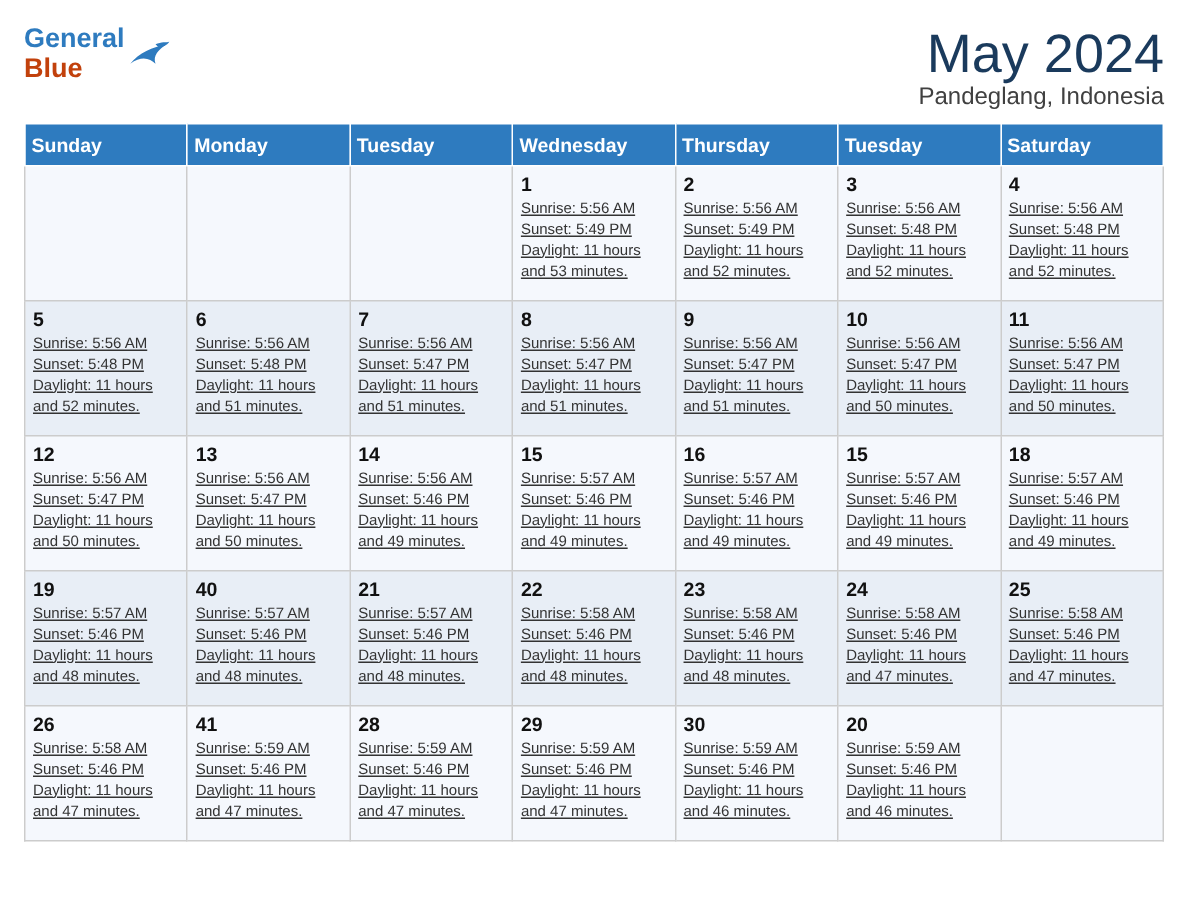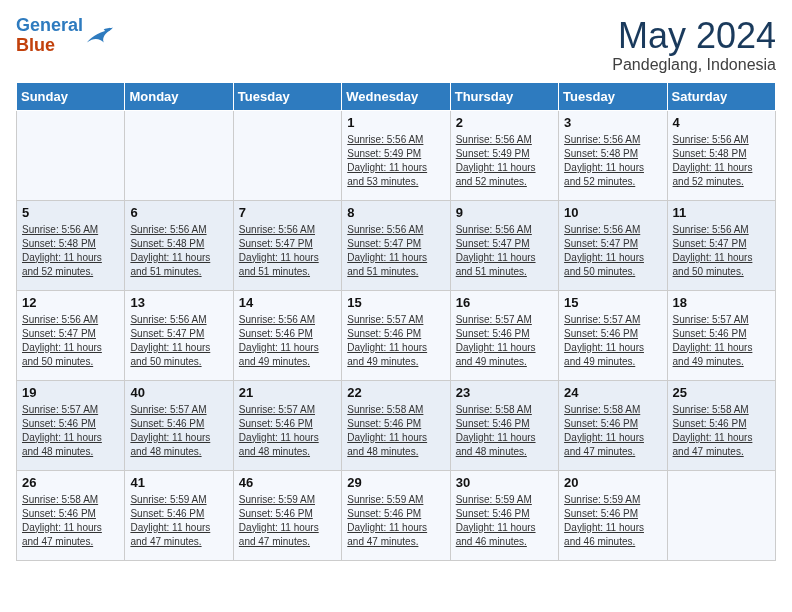--- a/index.html
+++ b/index.html
@@ -240,21 +240,21 @@
       <tr>
         <td>
           <div class="day-number">26</div>
           <div class="day-info">Sunrise: 5:58 AM<br>Sunset: 5:46 PM<br>Daylight: 11 hours<br>and 47 minutes.</div>
         </td>
         <td>
           <div class="day-number">41</div>
           <div class="day-info">Sunrise: 5:59 AM<br>Sunset: 5:46 PM<br>Daylight: 11 hours<br>and 47 minutes.</div>
         </td>
         <td>
-          <div class="day-number">46</div>
+          <div class="day-number">28</div>
           <div class="day-info">Sunrise: 5:59 AM<br>Sunset: 5:46 PM<br>Daylight: 11 hours<br>and 47 minutes.</div>
         </td>
         <td>
           <div class="day-number">29</div>
           <div class="day-info">Sunrise: 5:59 AM<br>Sunset: 5:46 PM<br>Daylight: 11 hours<br>and 47 minutes.</div>
         </td>
         <td>
           <div class="day-number">30</div>
           <div class="day-info">Sunrise: 5:59 AM<br>Sunset: 5:46 PM<br>Daylight: 11 hours<br>and 46 minutes.</div>
         </td>

